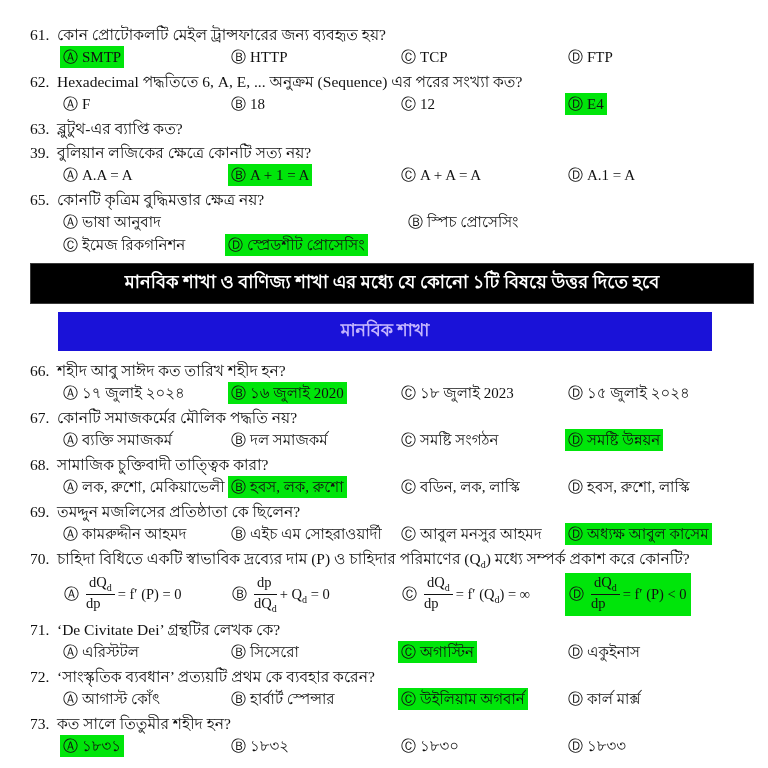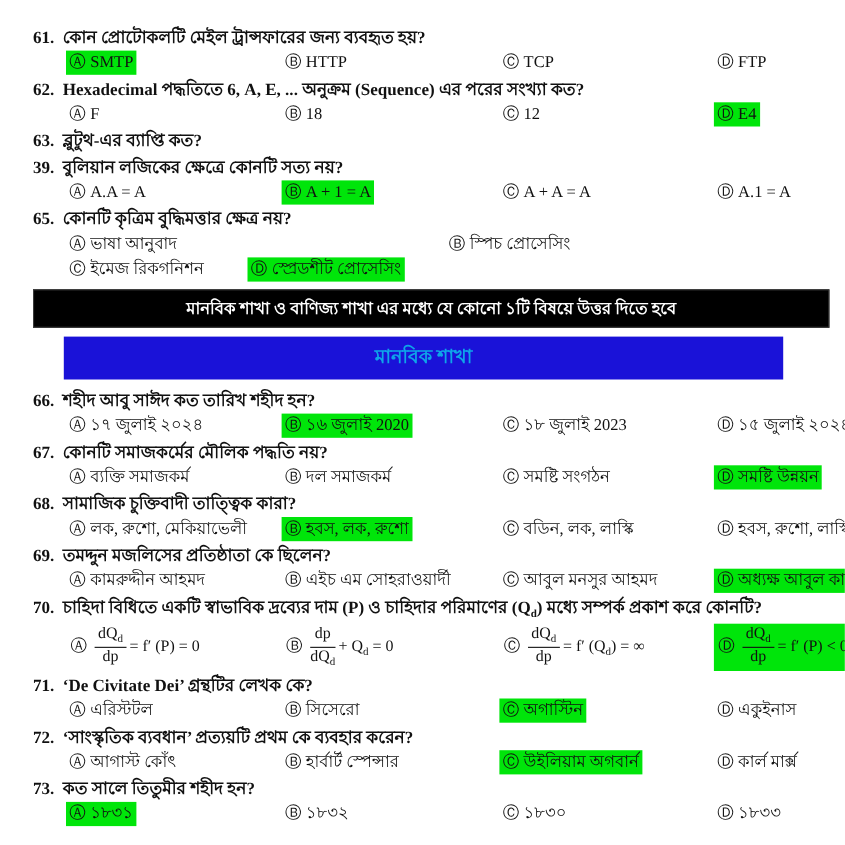--- a/index.html
+++ b/index.html
@@ -3,42 +3,42 @@
 <meta charset="utf-8">
 <style>
   html,body { margin:0; padding:0; }
   body {
     width:768px; height:768px; overflow:hidden;
     background:#ffffff; color:#111;
     font-family:"Liberation Serif","DejaVu Serif",serif;
   }
   .paper { padding:24px 12px 0 30px; }
   .q { margin-bottom:3px; }
-  .q-head { font-weight:bold; font-size:15.5px; line-height:21px; }
+  .q-head { font-weight:normal; font-size:15.5px; line-height:21px; }
   .q-num { display:inline-block; width:27px; }
   .opts { margin-left:30px; font-size:15px; line-height:22px; margin-top:1px; }
-  .cols4 { display:grid; grid-template-columns:168px 170px 167px auto;gap:28px; }
+  .cols4 { display:grid; grid-template-columns:168px 170px 167px auto; }
   .cols2a { display:grid; grid-template-columns:345px auto;text-align:right; }
   .cols2b { display:grid; grid-template-columns:165px auto; }
   .opt { justify-self:start; white-space:nowrap; padding:0 3px; }
   .letter { margin-right:4px; }
   .hl { background:var(--hl,#00e50a); }
   .banner-black {
     background:var(--banner-black-bg,#000); color:var(--banner-black-fg,#fff);
-    font-weight:bold; text-align:center; font-size:15px;
+    font-weight:bold; text-align:center; font-size:18px;
     padding:4px 0; margin:7px 2px 8px 0; border:1px solid #3a3a3a;
   }
   .banner-blue {
-    background:var(--accent,#1a12d8); color:#0ea5e9;
+    background:var(--accent,#1a12d8); color:#c4b5fd;
     font-weight:bold; text-align:center; font-size:17.5px;
     padding:5px 0; margin:0 44px 9px 28px;
   }
   .opts-formula { margin-top:3px; margin-bottom:2px; }
   .opts-formula .opt { display:inline-flex; align-items:center; gap:3px; padding:2px 4px; }
-  .frac { display:inline-block; vertical-align:middle; text-align:center; line-height:15px; font-size:14.5px; }
+  .frac { display:inline-block; vertical-align:middle; line-height:15px; font-size:14.5px; }
   .frac .top { display:block; border-bottom:1.5px solid #111; padding:0 3px 1px; }
   .frac .bot { display:block; padding-top:1px; }
   sub { font-size:10px; line-height:1; }
   .tail { font-size:14.5px; }
 </style>
 </head>
 <body>
 
 <div class="paper">
 

